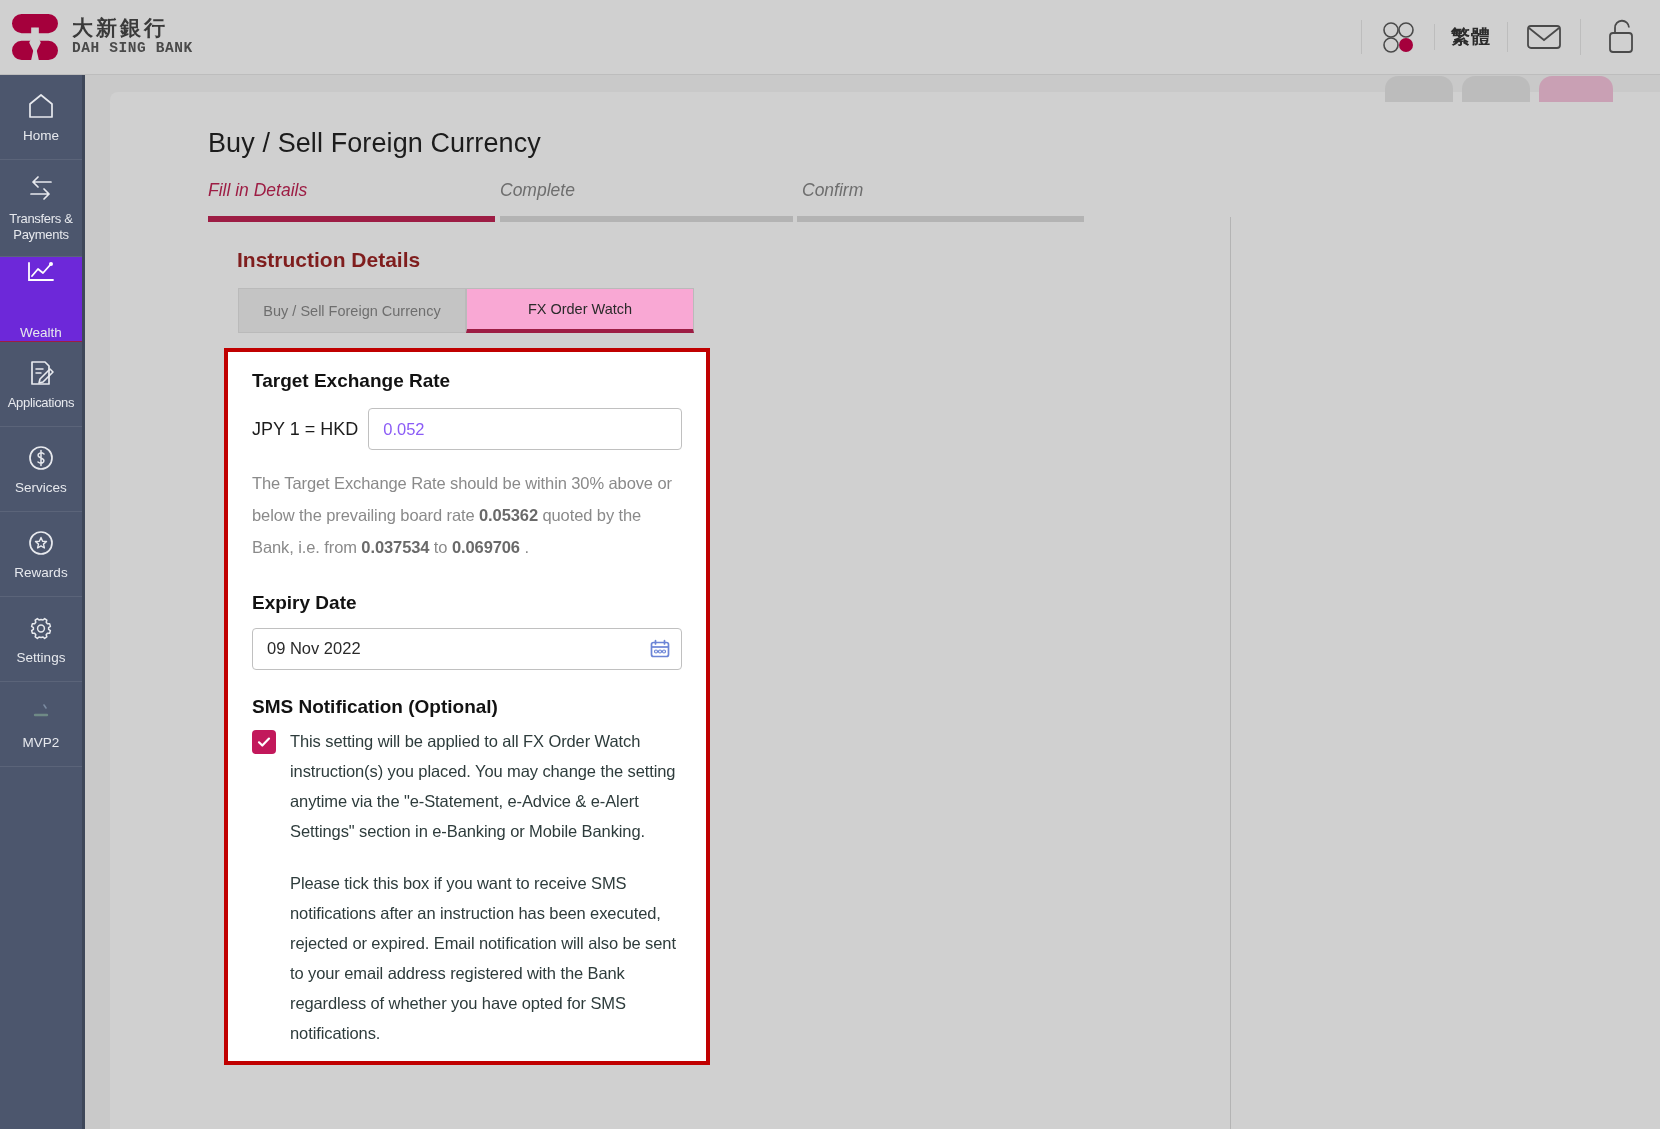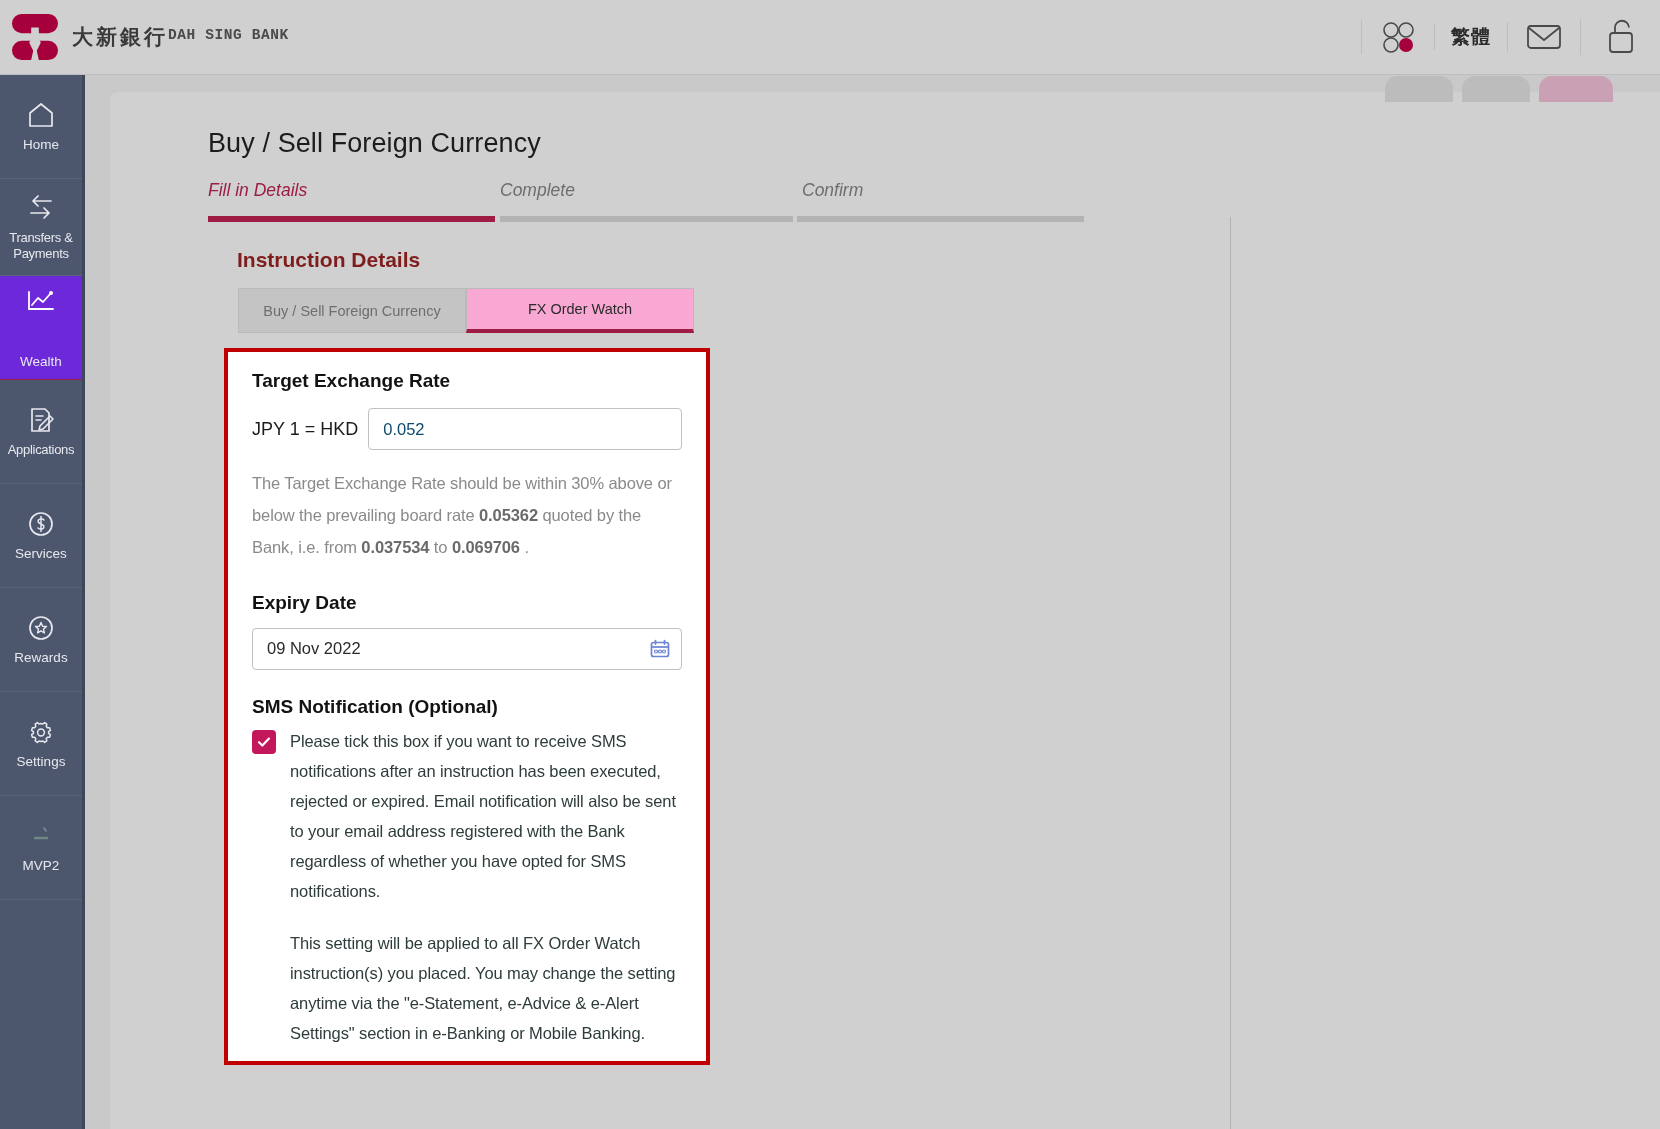--- a/index.html
+++ b/index.html
@@ -23,21 +23,21 @@
     display: flex;
     align-items: center;
   }
   .brand {
     display: flex;
     align-items: center;
     padding-left: 10px;
     gap: 12px;
   }
   .brand-mark { width: 50px; height: 46px; flex: none; }
-  .brand-text { display: flex; flex-direction: row; line-height: 1.05; }
+  .brand-text { display: flex; flex-direction: column; line-height: 1.05; }
   .brand-cn {
     font-size: 21px;
     font-weight: 700;
     color: #3a3a3a;
     letter-spacing: 3px;
   }
   .brand-en {
     font-size: 14.5px;
     font-weight: 700;
     color: #4a4a4a;
@@ -87,21 +87,21 @@
   
   .sidebar {
     position: absolute;
     top: 75px; left: 0;
     width: 85px;
     height: 1054px;
     background: #4c566d;
     border-right: 3px solid #3e4759;
   }
   .nav-item {
-    height: 104px;
+    height: 85px;
     border-bottom: 1px solid #5b6479;
     display: flex;
     flex-direction: column;
     align-items: center;
     justify-content: center;
     gap: 7px;
     cursor: pointer;
     color: #e7e9ee;
   }
   .nav-item.tall { height: 97px; }
@@ -239,21 +239,21 @@
     white-space: nowrap;
     padding-right: 10px;
   }
   .rate-input {
     flex: 1;
     height: 42px;
     border: 1px solid #c0c0c0;
     border-radius: 4px;
     background: #fff;
     font-size: 16.5px;
-    color: #0c4a6e;
+    color: #8b5cf6;
     padding: 0 14px;
     font-family: "Liberation Sans", sans-serif;
     outline: none;
   }
   .helper {
     margin-top: 17px;
     font-size: 16.5px;
     line-height: 1.95;
     color: #8a8a8a;
     letter-spacing: -0.1px;
@@ -502,18 +502,18 @@
 
   <div class="field-heading sms">SMS Notification (Optional)</div>
 
   <div class="check-row">
     <div class="checkbox">
       <svg width="16" height="16" viewBox="0 0 16 16">
         <path d="M3 8.3 L6.3 11.5 L13 4.6" fill="none" stroke="#ffffff" stroke-width="2.2" stroke-linecap="round" stroke-linejoin="round"></path>
       </svg>
     </div>
     <div class="check-text">
+      <p>This setting will be applied to all FX Order Watch instruction(s) you placed. You may change the setting anytime via the "e-Statement, e-Advice &amp; e-Alert Settings" section in e-Banking or Mobile Banking.</p>
       <p>Please tick this box if you want to receive SMS notifications after an instruction has been executed, rejected or expired. Email notification will also be sent to your email address registered with the Bank regardless of whether you have opted for SMS notifications.</p>
-      <p>This setting will be applied to all FX Order Watch instruction(s) you placed. You may change the setting anytime via the "e-Statement, e-Advice &amp; e-Alert Settings" section in e-Banking or Mobile Banking.</p>
     </div>
   </div>
 
 </div>
 
 </body></html>

